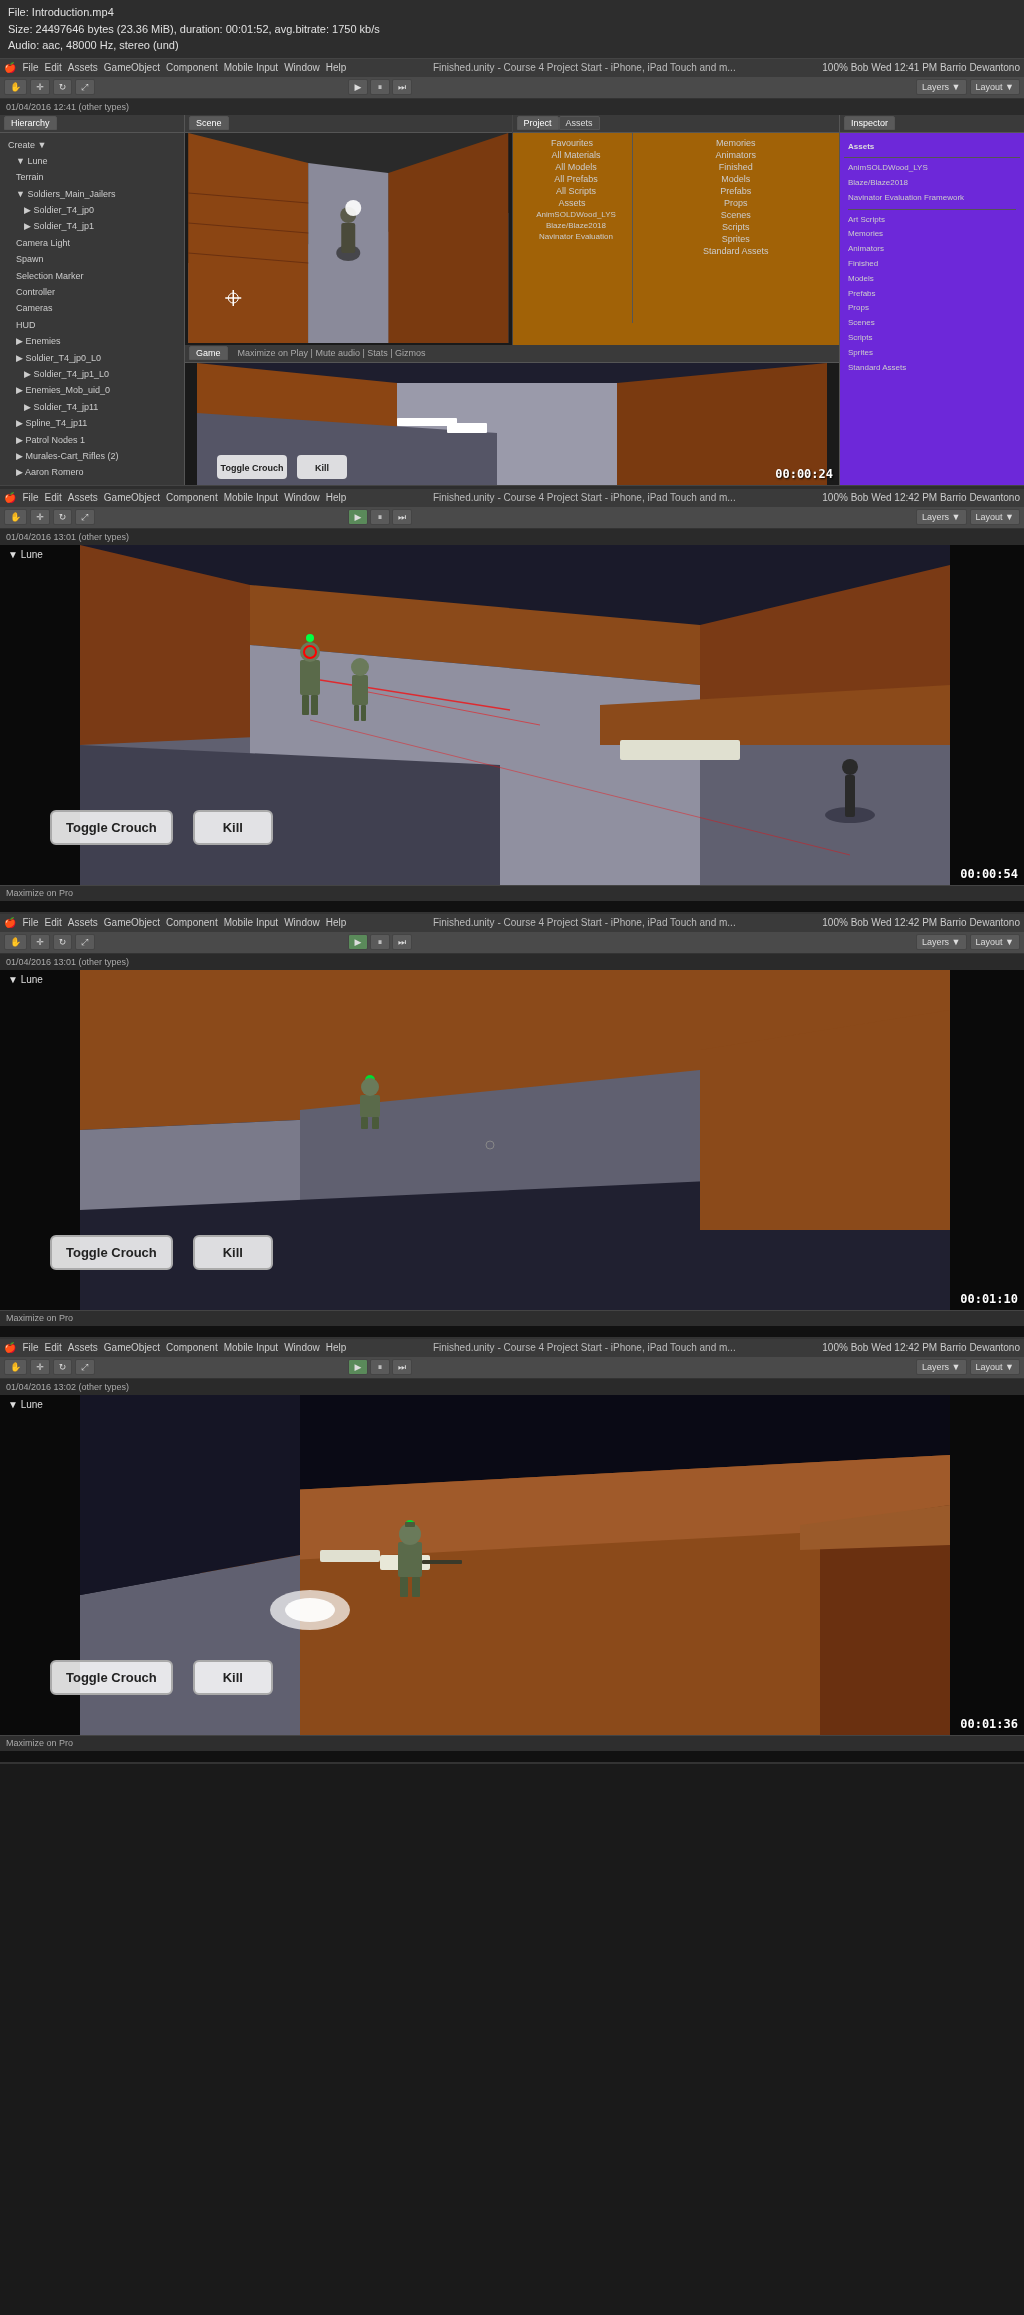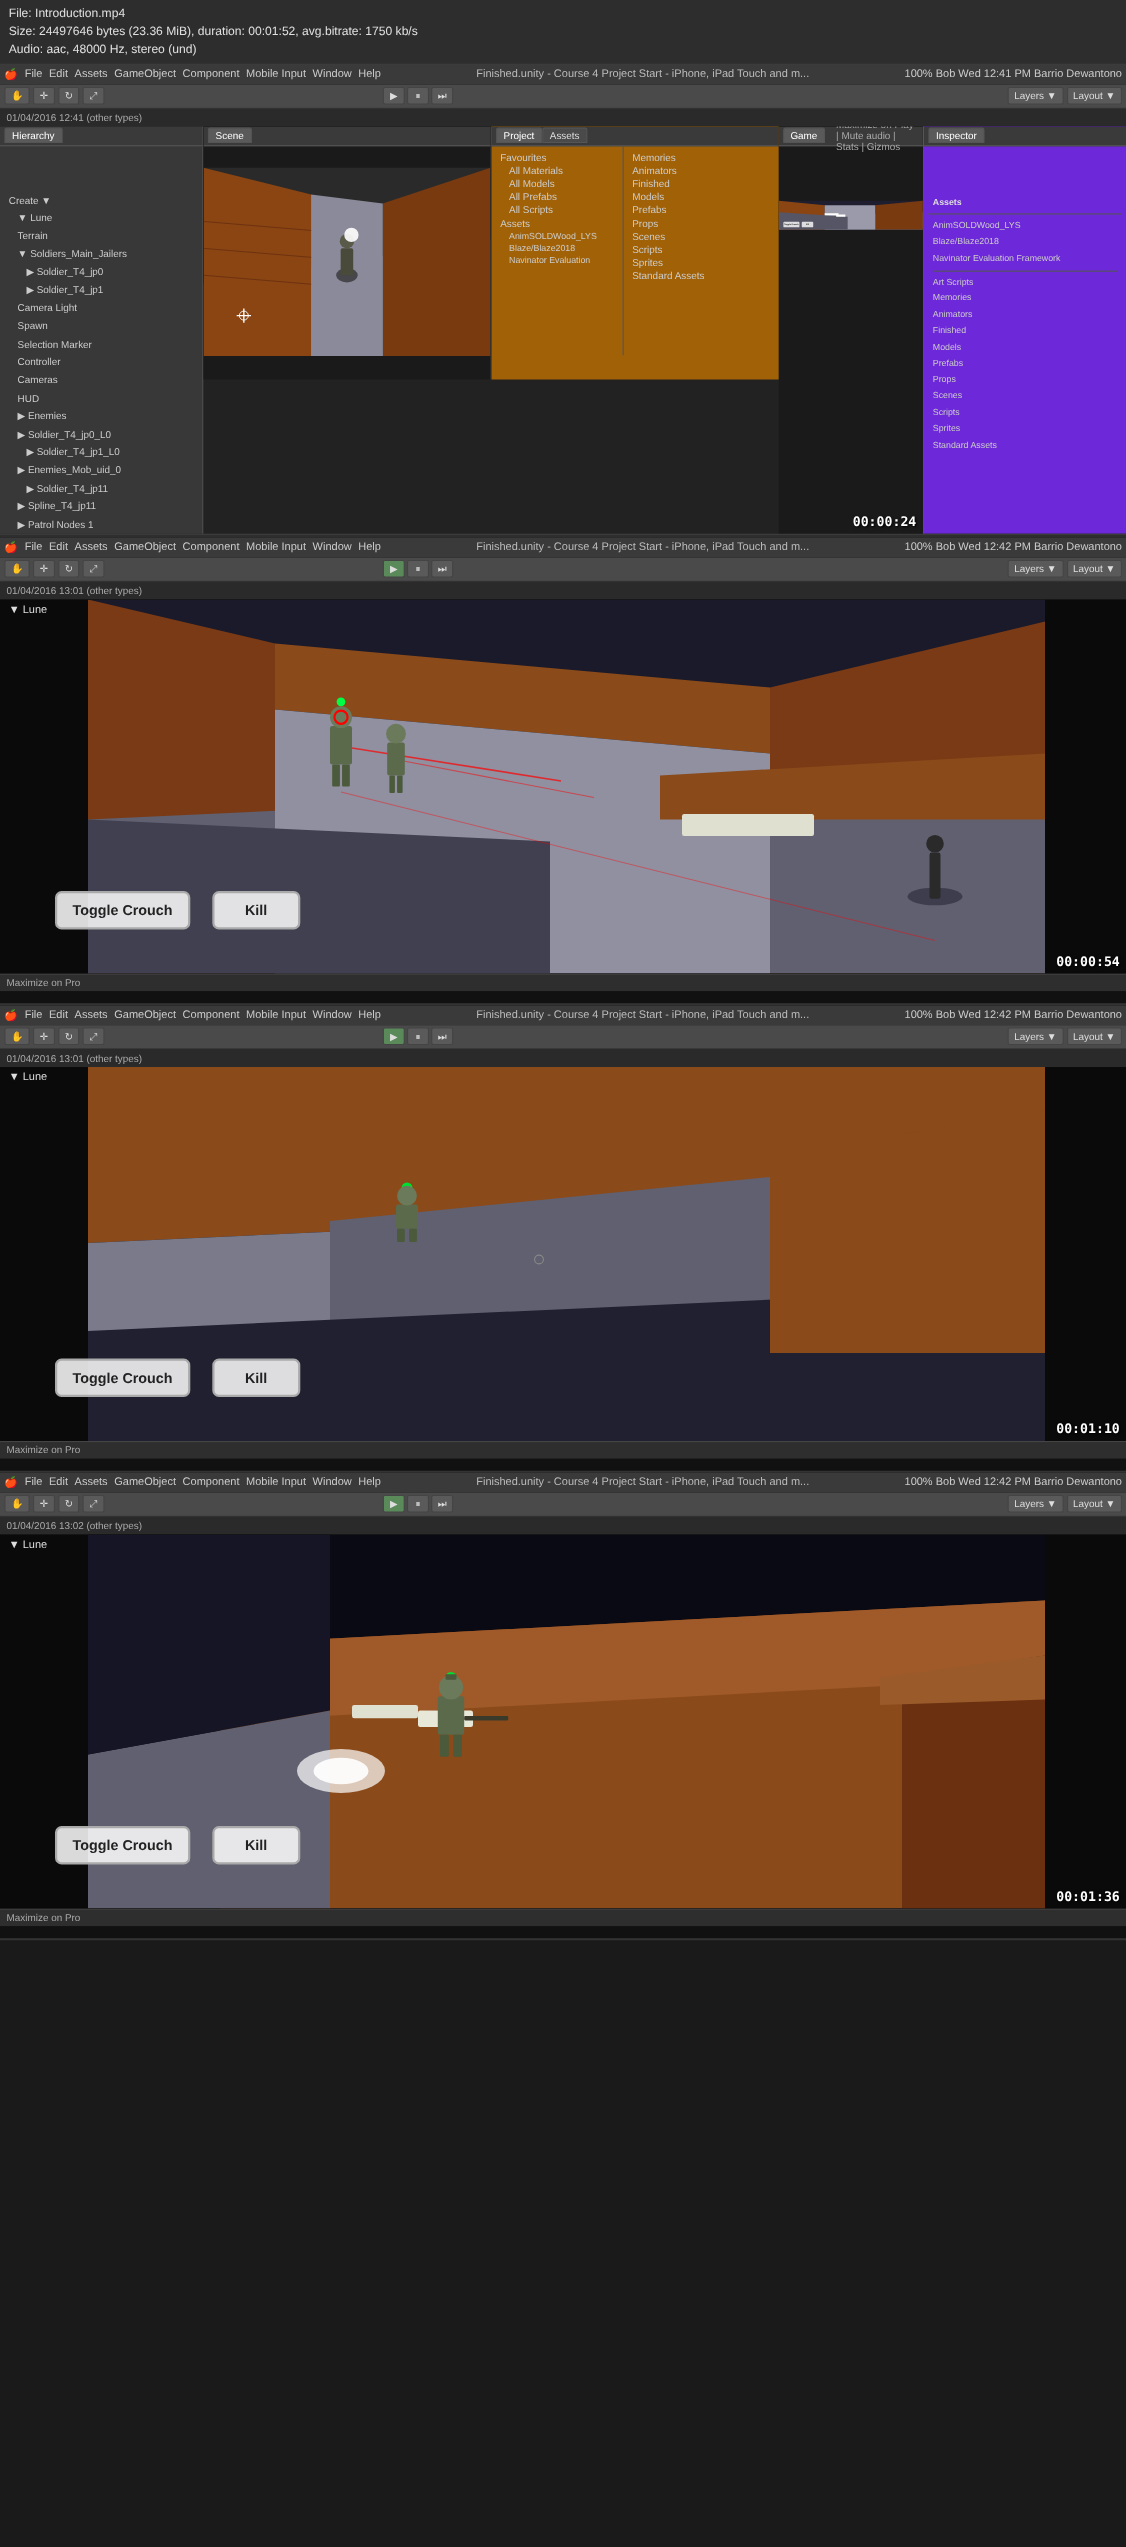--- a/index.html
+++ b/index.html
@@ -177,21 +177,20 @@
       background: #5a5a5a;
       color: #fff;
     }
 
     
     .panel-content {
       padding: 4px;
       font-size: 9px;
       color: #ccc;
       line-height: 1.6;
-      margin-top: 37px;
     }
     .panel-item {
       padding: 1px 4px;
       cursor: pointer;
     }
     .panel-item.indent1 { padding-left: 12px; }
     .panel-item.indent2 { padding-left: 20px; }
 
     
     .section-bar {
@@ -288,21 +287,21 @@
         <div class="panel-item indent2">▶ Soldier_T4_jp11</div>
         <div class="panel-item indent1">▶ Spline_T4_jp11</div>
         <div class="panel-item indent1">▶ Patrol Nodes 1</div>
         <div class="panel-item indent1">▶ Murales-Cart_Rifles (2)</div>
         <div class="panel-item indent1">▶ Aaron Romero</div>
         <div class="panel-item indent1">▶ Murales-Cart_Rifles (2)</div>
 
       </div>
     </div>
 
-    <div class="unity-center-panel" style="display:flex; ">
+    <div class="unity-center-panel" style="display:flex; flex-direction:column;text-align:center;">
       <div style="display:flex; height:230px;">
 
         <div style="flex:1; position:relative; background:#1a1a1a; border-right:1px solid #444; overflow:hidden;">
           <div class="panel-tab-bar">
             <div class="panel-tab active">Scene</div>
           </div>
           <svg width="100%" height="210" viewBox="0 0 320 210">
 
             <rect width="320" height="210" fill="#2a2a2a"></rect>
 

